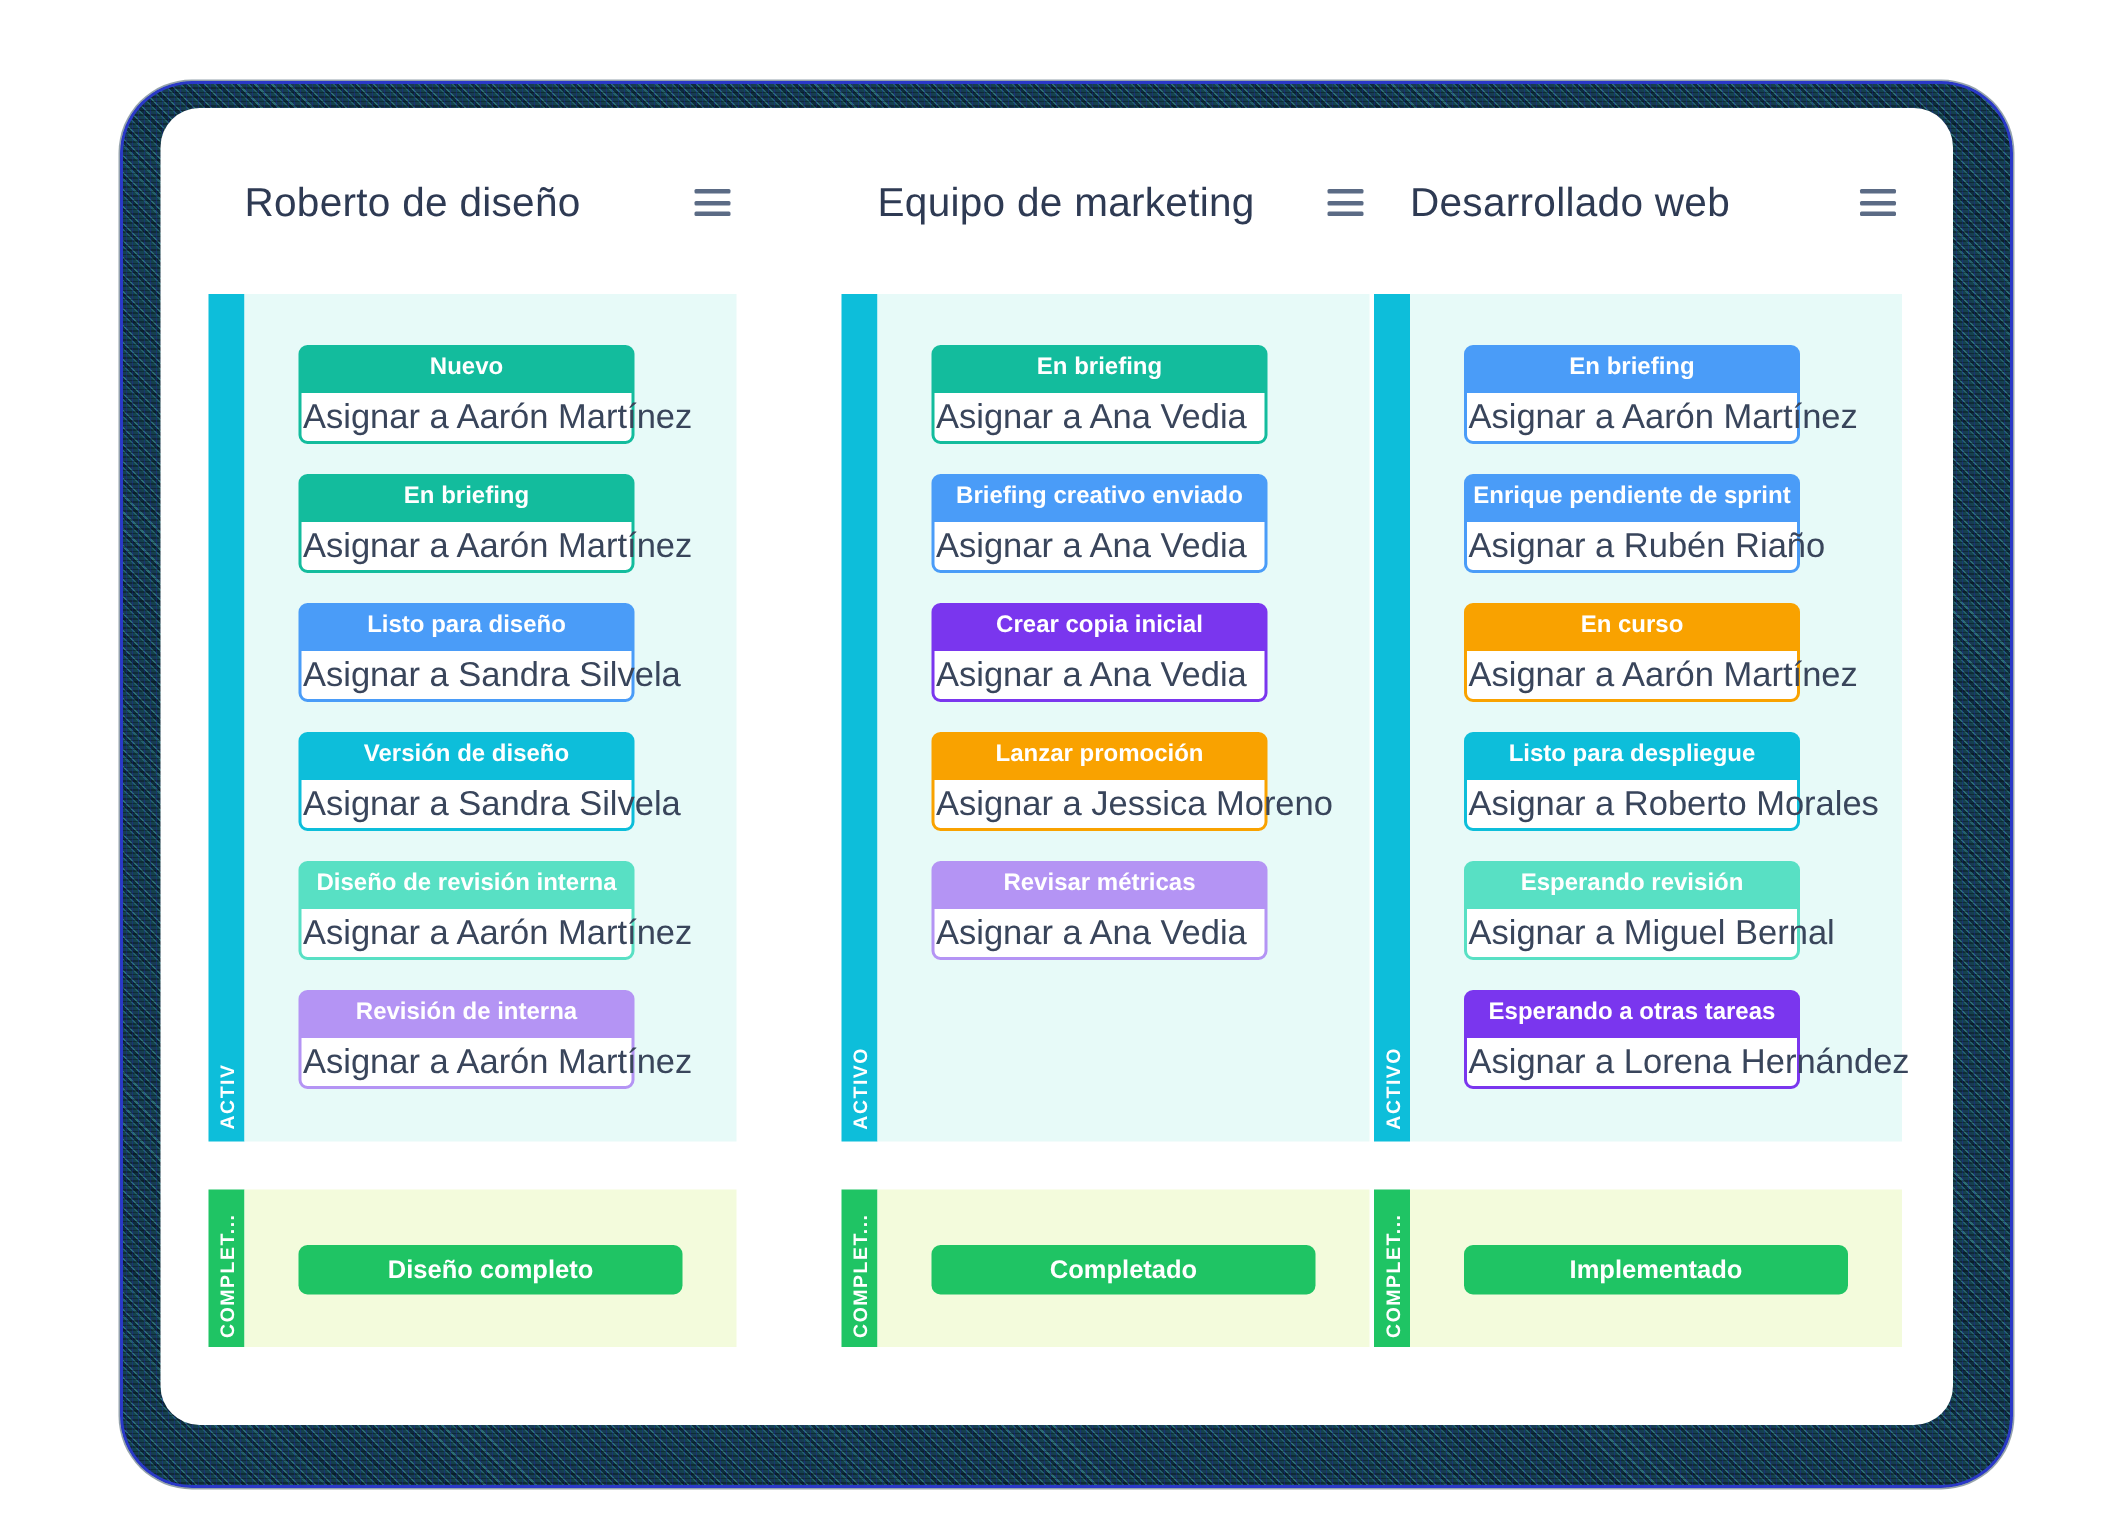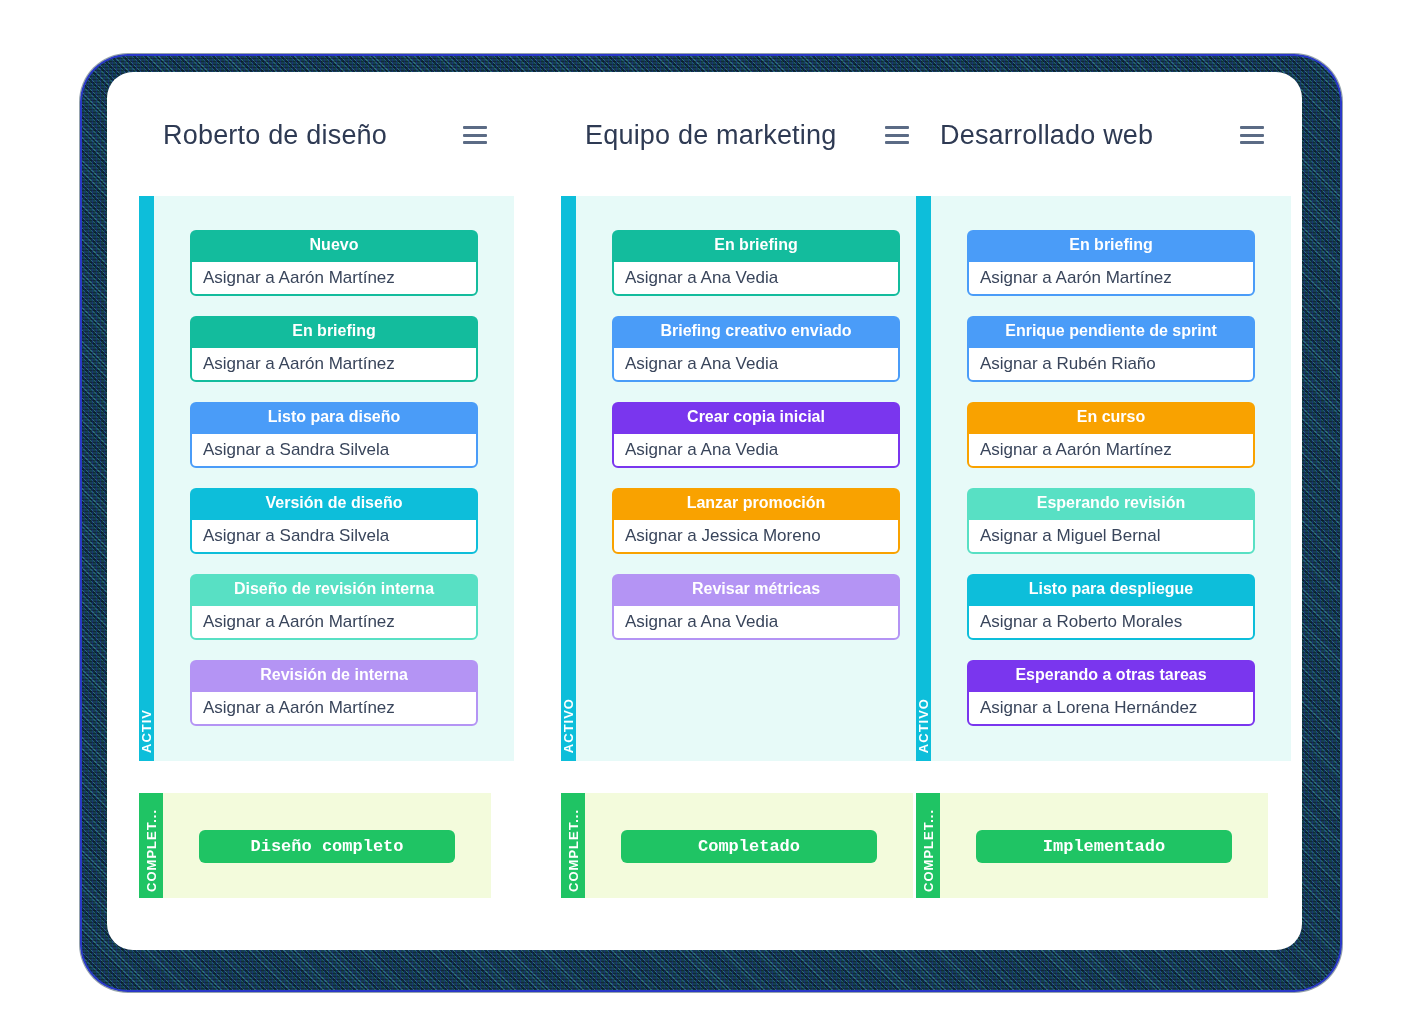--- a/index.html
+++ b/index.html
@@ -52,42 +52,42 @@
     writing-mode:vertical-rl; transform:rotate(180deg);
     color:#fff; font-size:13px; font-weight:700; letter-spacing:1px;
     margin-bottom:8px; white-space:nowrap;
   }
   .lane-panel {
     flex:1; background:var(--panel-active,#e7faf8);
     padding:34px 36px; display:flex; flex-direction:column; gap:20px;
   }
 
   
-  .task-card { width:288px; }
+  .task-card { width:224px; }
   .task-status {
     height:30px; line-height:30px; text-align:center;
     border-radius:6px 6px 0 0; background:var(--c);
     color:#fff; font-size:16px; font-weight:700; white-space:nowrap;
   }
   .task-assign {
     height:36px; line-height:31px; background:#fff;
     border:2px solid var(--c); border-radius:0 0 6px 6px;
-    padding-left:11px; font-size:17px; color:var(--body-text,#39455b); white-space:nowrap;
+    padding-left:1px; font-size:23px; color:var(--body-text,#39455b); white-space:nowrap;
   }
 
   
   .done-lane { display:flex; margin-top:32px; height:105px; }
   .done-lane .lane-bar { background:var(--lane-complete,#1fc464); }
   .done-lane .lane-label { margin-bottom:6px; }
   .done-panel { flex:1; background:var(--panel-complete,#f3fbdc); padding:37px 36px 0; }
   .done-btn {
     display:block; width:256px; height:33px; border:none; border-radius:6px;
     background:var(--done-button,#1fc464); color:#fff; font-size:17px; font-weight:700;
     line-height:33px; text-align:center; cursor:pointer;
-    font-family:Liberation Mono, monospace;
+    font-family:Liberation Sans, sans-serif;
   }
 </style>
 </head>
 <body>
 
 <div class="page">
   <div class="frame"></div>
   <div class="board-card"></div>
 
   <section class="column col-design">
@@ -205,28 +205,28 @@
             <div class="task-assign">Asignar a Aarón Martínez</div>
           </div>
           <div class="task-card" style="--c: #4a9cf8;">
             <div class="task-status">Enrique pendiente de sprint</div>
             <div class="task-assign">Asignar a Rubén Riaño</div>
           </div>
           <div class="task-card" style="--c: #f9a200;">
             <div class="task-status">En curso</div>
             <div class="task-assign">Asignar a Aarón Martínez</div>
           </div>
+          <div class="task-card" style="--c: #0dbeda;">
+            <div class="task-status">Listo para despliegue</div>
+            <div class="task-assign">Asignar a Roberto Morales</div>
+          </div>
           <div class="task-card" style="--c: #58e0c4;">
             <div class="task-status">Esperando revisión</div>
             <div class="task-assign">Asignar a Miguel Bernal</div>
           </div>
-          <div class="task-card" style="--c: #0dbeda;">
-            <div class="task-status">Listo para despliegue</div>
-            <div class="task-assign">Asignar a Roberto Morales</div>
-          </div>
           <div class="task-card" style="--c: #7a36ee;">
             <div class="task-status">Esperando a otras tareas</div>
             <div class="task-assign">Asignar a Lorena Hernández</div>
           </div>
         </div>
     </div>
     <div class="done-lane">
       <div class="lane-bar">
         <span class="lane-label">COMPLET...</span>
       </div>

